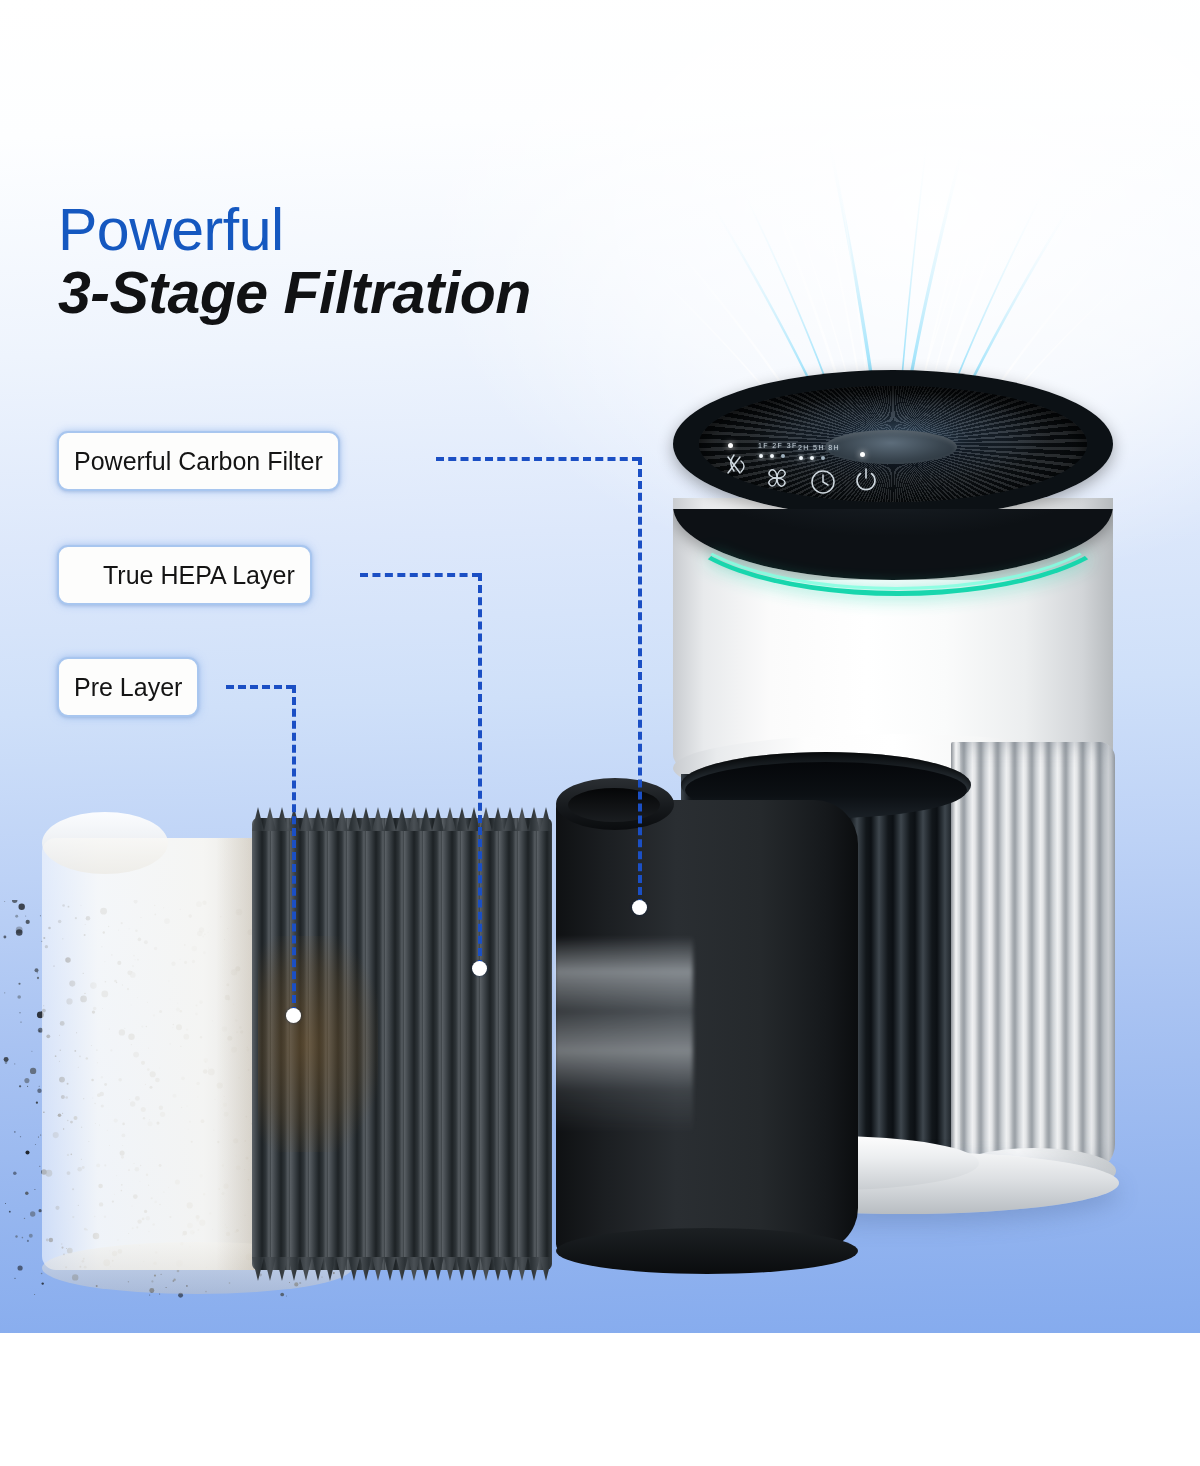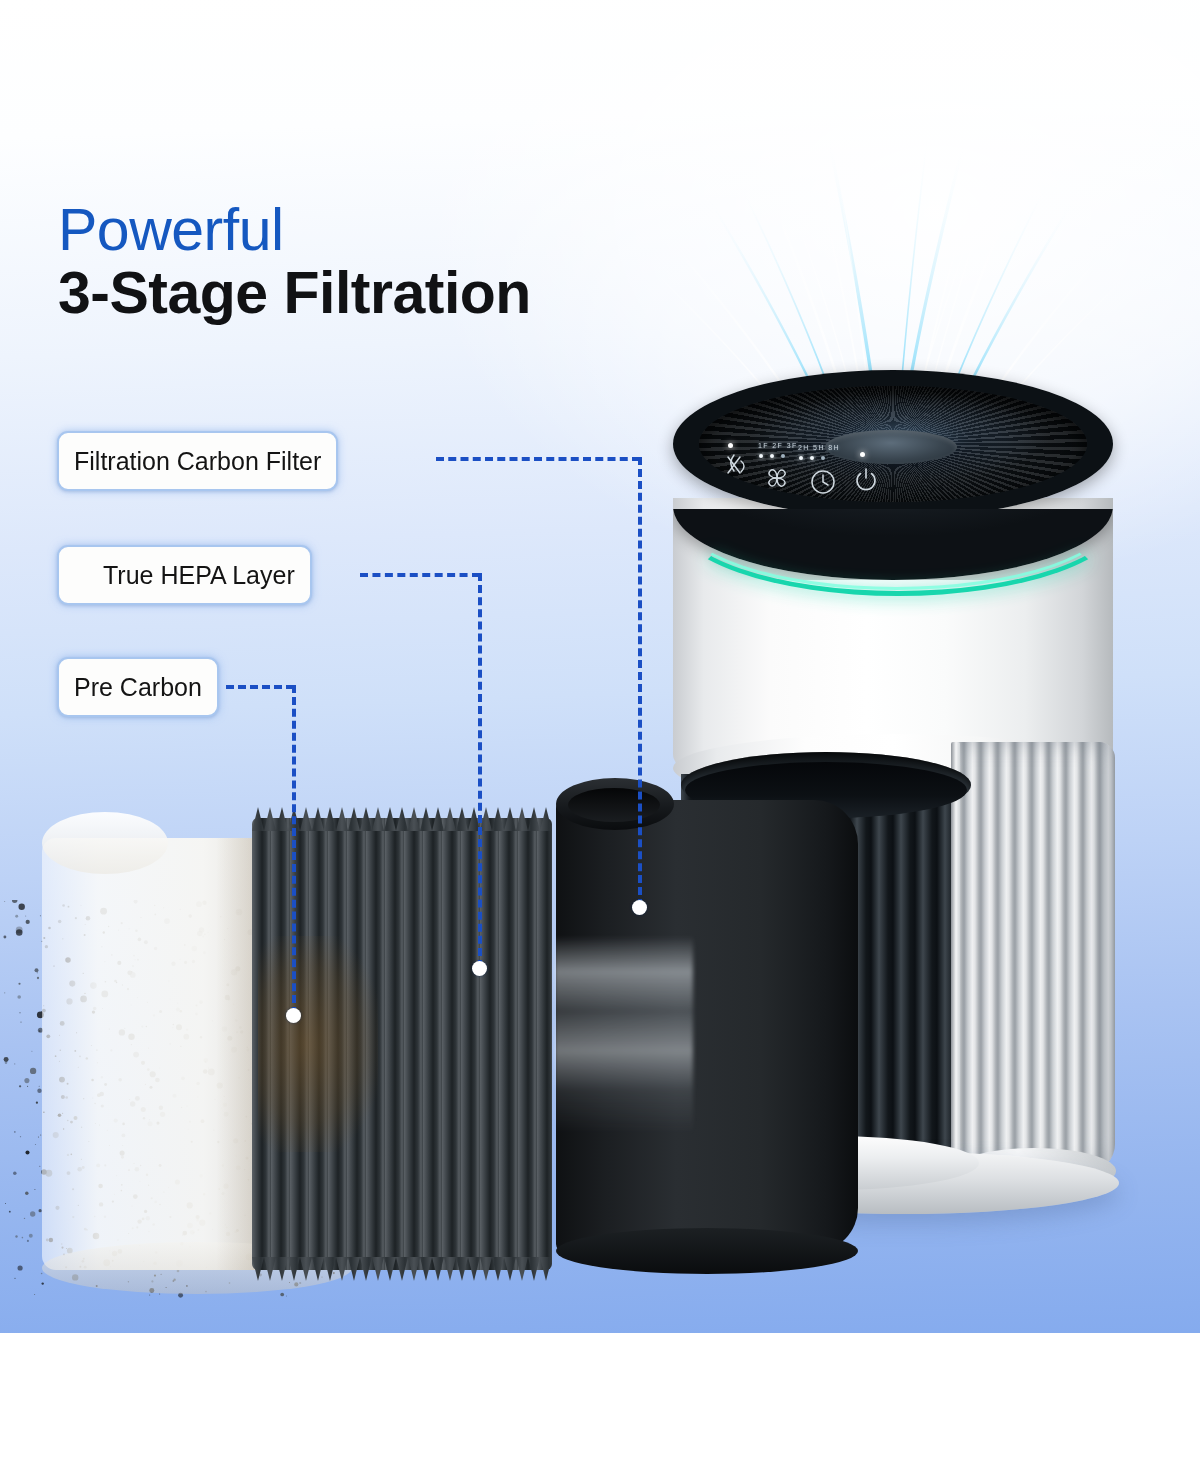--- a/index.html
+++ b/index.html
@@ -9,21 +9,21 @@
   
   .bgpanel{position:absolute;left:0;top:0;width:1200px;height:1333px;
     background:linear-gradient(178deg,#ffffff 0%,#fdfeff 10%,#eef4fd 26%,#dde8fb 40%,#cfe0f9 52%,#bdd2f6 64%,#a9c3f2 76%,#96b6ef 88%,#85abee 100%);}
   .bgpanel:after{content:"";position:absolute;inset:0;
     background:radial-gradient(ellipse 720px 520px at 78% 16%,rgba(255,255,255,.96) 0%,rgba(255,255,255,.55) 42%,rgba(255,255,255,0) 72%);}
   .bgwhite{position:absolute;left:0;top:1333px;width:1200px;height:133px;background:#ffffff;}
 
   
   .title{position:absolute;left:58px;top:200px;width:700px;z-index:40;}
   .title .l1{font-size:59px;font-weight:normal;color:#1558c0;line-height:1.04;letter-spacing:-.5px;}
-  .title .l2{font-size:59px;font-weight:bold;color:#111214;line-height:1.04;letter-spacing:-.5px;margin-top:2px;}
+  .title .l2{font-size:59px;font-weight:bold;color:#111214;line-height:1.04;letter-spacing:-.5px;margin-top:2px;font-style:italic;}
 
   
   .pill{position:absolute;background:#fdfdfc;border:2px solid #a8c6ef;border-radius:11px;
     display:flex;align-items:center;padding:0 15px;z-index:42;
     box-shadow:0 0 9px rgba(120,165,235,.55),0 1px 3px rgba(40,70,130,.18);}
   .pill span{font-size:25px;color:#141414;white-space:nowrap;}
   #pill-carbon{left:57px;top:431px;height:56px;}
   #pill-hepa{left:57px;top:545px;height:56px;padding-left:44px;}
   #pill-pre{left:57px;top:657px;height:56px;}
 
@@ -850,22 +850,22 @@
 
   <div class="lead h" style="left:360px;top:573px;width:120px;"></div>
   <div class="lead v" style="left:478px;top:573px;height:395px;"></div>
   <div class="dot" style="left:472px;top:961px;"></div>
 
   <div class="lead h" style="left:226px;top:685px;width:68px;"></div>
   <div class="lead v" style="left:292px;top:685px;height:330px;"></div>
   <div class="dot" style="left:286px;top:1008px;"></div>
 
   <div class="pill" id="pill-carbon">
-    <span>Filtration Carbon Filter</span>
+    <span>Powerful Carbon Filter</span>
   </div>
   <div class="pill" id="pill-hepa">
     <span>True HEPA Layer</span>
   </div>
   <div class="pill" id="pill-pre">
-    <span>Pre Carbon</span>
+    <span>Pre Layer</span>
   </div>
 
 </div>
 
 </body></html>

